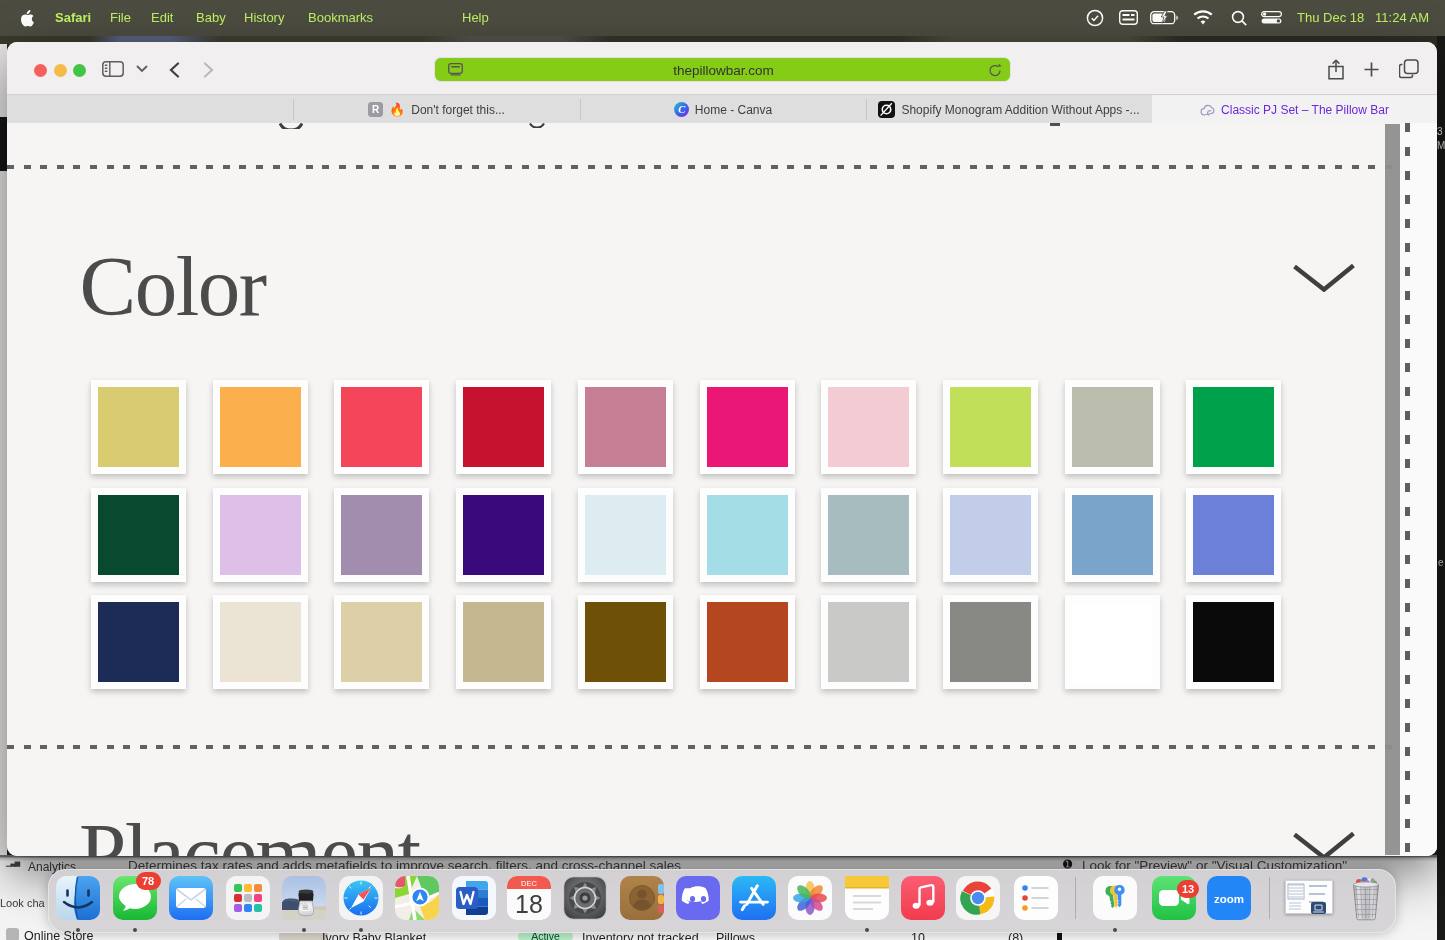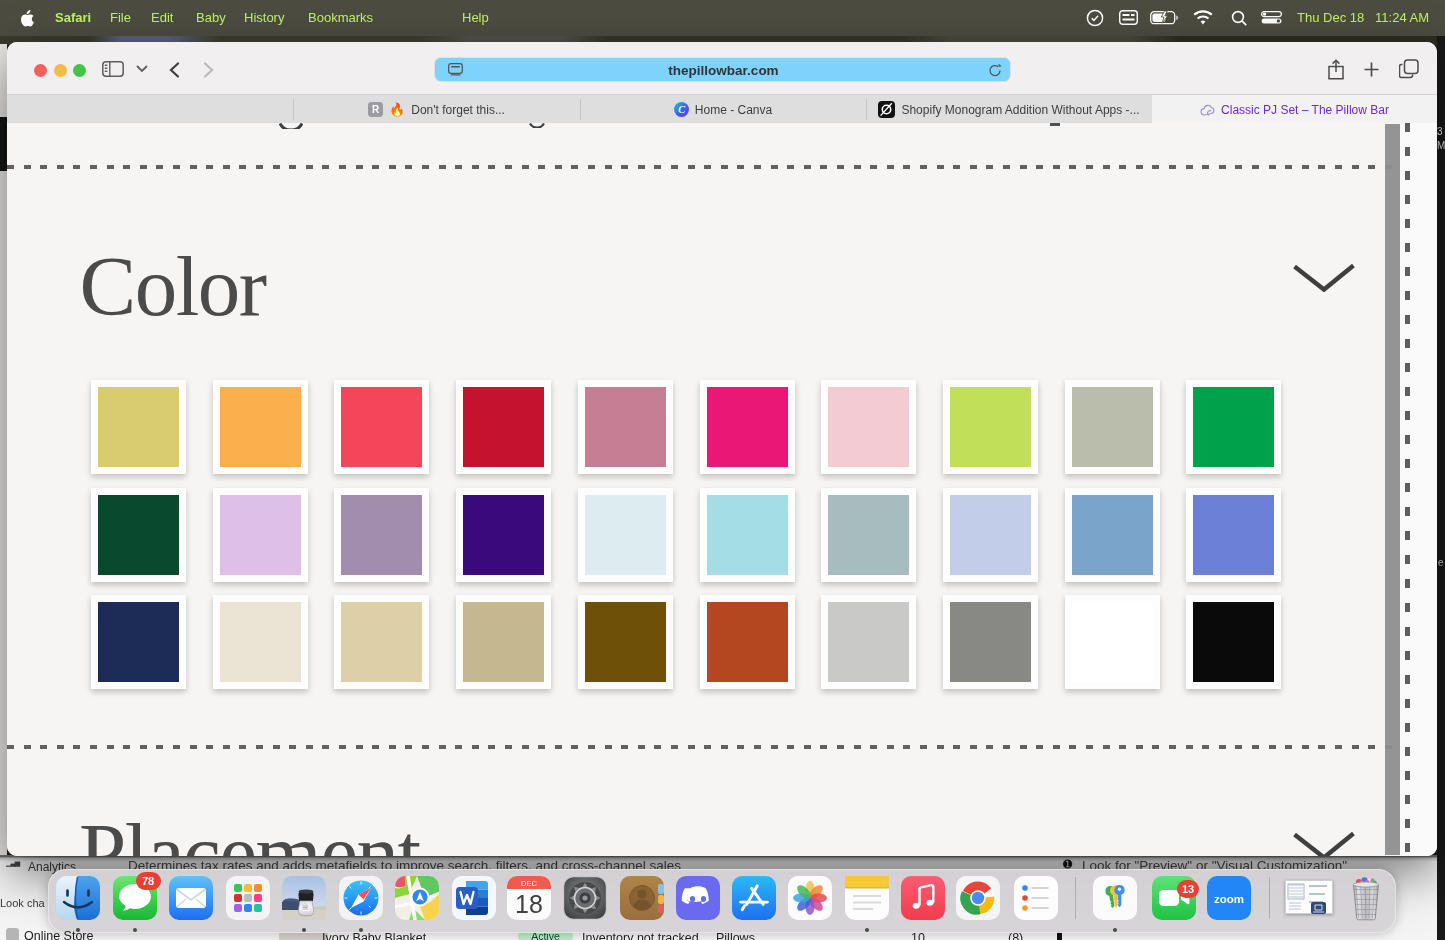--- a/index.html
+++ b/index.html
@@ -16,21 +16,21 @@
   
   #menubar { left:0; top:0; width:1445px; height:36px; background:#4d4c41; color:#bef264;
     font-size:13px; display:flex; align-items:center; }
   #menubar .mi { position:absolute; top:50%; transform:translateY(-54%); white-space:nowrap; }
   
   #win { left:7px; top:42px; width:1430px; height:814px; border-radius:10px;
     background:#f1eff0; box-shadow:0 18px 50px rgba(0,0,0,0.5); overflow:hidden; }
   #toolbar { left:0; top:0; width:1430px; height:52px; background:#f1eff0; }
   .tl { border-radius:50%; width:13px; height:13px; top:21.5px; }
   #urlfield { left:427px; top:15px; width:577px; height:25px; border-radius:7px;
-    background:#7dd3fc; border:1px solid #e2e0e2;font-weight:bold; }
+    background:#84cc16; border:1px solid #e2e0e2; }
   #tabbar { left:0; top:52px; width:1430px; height:29px; background:#dfdedf;
     border-top:1px solid #d2d0d2; font-size:12px; color:#3e3e3e; }
   .tab { position:absolute; top:0; height:29px; display:flex; align-items:center;
     justify-content:center; gap:6px; white-space:nowrap; }
   .tabsep { position:absolute; top:4px; height:21px; width:1px; background:#c6c5c6; }
   
   #content { left:0; top:81px; width:1430px; height:733px; background:#f6f5f4; overflow:hidden; }
   .hdash { position:absolute; left:0; width:1393px; height:4.5px;
     background:repeating-linear-gradient(90deg,#616161 0 7px,rgba(0,0,0,0) 7px 16.6px);
     filter:blur(0.4px); }

